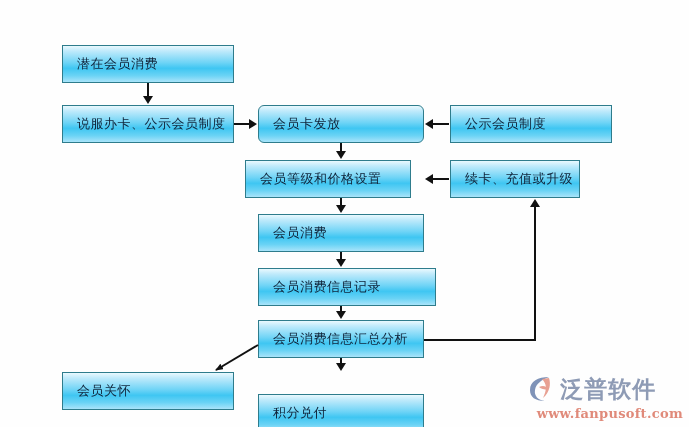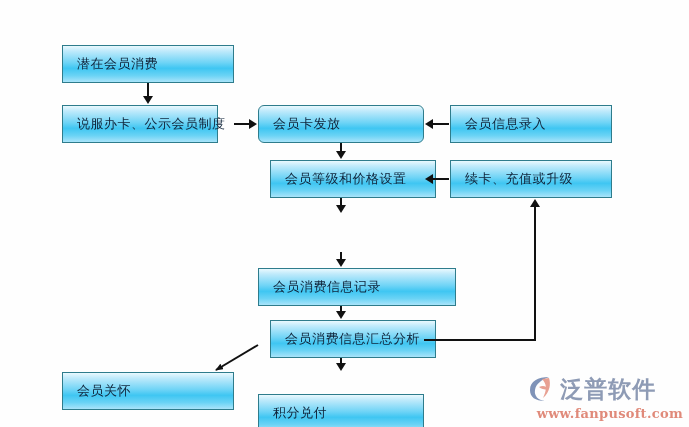--- a/index.html
+++ b/index.html
@@ -110,46 +110,49 @@
 </style>
 </head>
 <body>
 
 <div id="canvas">
 
   <div class="node" style="left:62px;  top:45px;  width:172px; height:38px;">
     <span class="label">潜在会员消费</span>
   </div>
 
-  <div class="node" style="left:62px;  top:105px; width:156px; height:38px;">
+  <div class="node" style="left:62px;  top:105px; width:172px; height:38px;">
     <span class="label">说服办卡、公示会员制度</span>
   </div>
 
   <div class="node" style="left:258px; top:105px; width:166px; height:38px;border-radius:6px;">
     <span class="label">会员卡发放</span>
   </div>
 
   <div class="node" style="left:450px; top:105px; width:162px; height:38px;">
-    <span class="label">会员信息录入</span>
-  </div>
-
-  <div class="node" style="left:270px; top:160px; width:166px; height:38px;">
+    <span class="label">公示会员制度</span>
+  </div>
+
+  <div class="node" style="left:245px; top:160px; width:166px; height:38px;">
     <span class="label">会员等级和价格设置</span>
   </div>
 
-  <div class="node" style="left:450px; top:160px; width:162px; height:38px;">
+  <div class="node" style="left:450px; top:160px; width:130px; height:38px;">
     <span class="label">续卡、充值或升级</span>
   </div>
 
-
-  <div class="node" style="left:258px; top:268px; width:198px; height:38px;">
+  <div class="node" style="left:258px; top:214px; width:166px; height:38px;">
+    <span class="label">会员消费</span>
+  </div>
+
+  <div class="node" style="left:258px; top:268px; width:178px; height:38px;">
     <span class="label">会员消费信息记录</span>
   </div>
 
-  <div class="node" style="left:258px; top:320px; width:166px; height:38px;margin-left:12px;">
+  <div class="node" style="left:258px; top:320px; width:166px; height:38px;">
     <span class="label">会员消费信息汇总分析</span>
   </div>
 
   <div class="node" style="left:62px;  top:372px; width:172px; height:38px;font-family:Liberation Serif, serif;">
     <span class="label">会员关怀</span>
   </div>
 
   <div class="node" style="left:258px; top:394px; width:166px; height:38px;">
     <span class="label">积分兑付</span>
   </div>

